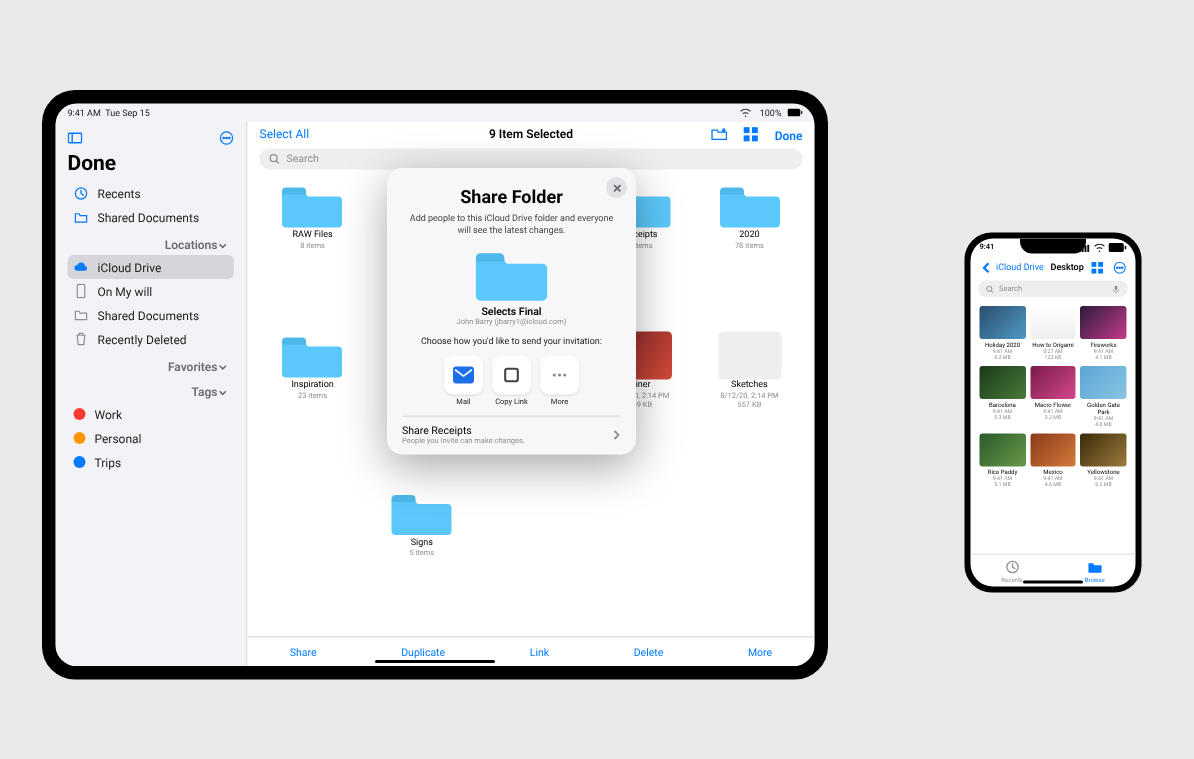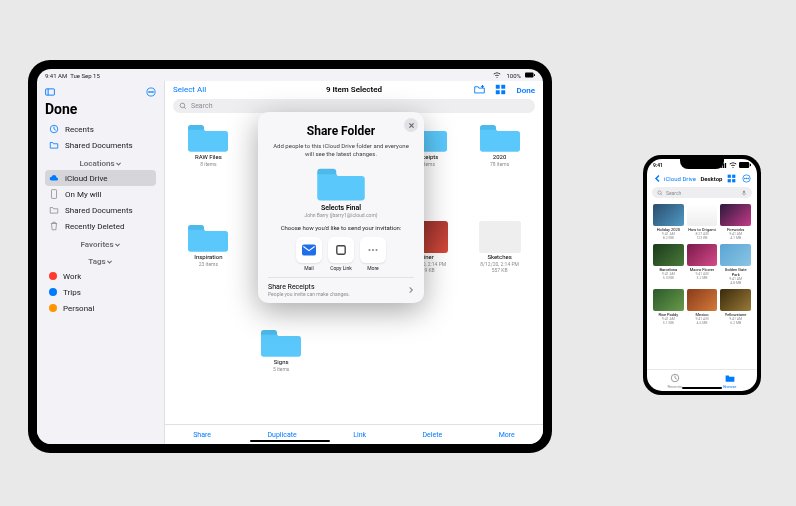--- a/index.html
+++ b/index.html
@@ -14,21 +14,21 @@
 
 .sidebar{width:128px;background:#f2f2f7;padding:4px 8px 0;border-right:1px solid #e0e0e4;display:flex;flex-direction:column}
 .sb-top{display:flex;align-items:center;justify-content:space-between;height:14px}
 .sb-top .ico{width:10px;height:10px;color:#007aff}
 .sb-title{font-size:14px;font-weight:700;color:#000;margin:2px 0 4px}
 .sb-item{display:flex;align-items:center;gap:6px;height:16px;font-size:8px;color:#222;border-radius:4px;padding:0 4px;cursor:pointer}
 .sb-item.sel{background:#d5d5da}
 .sb-item .dot{width:8px;height:8px;border-radius:50%}
 .sb-item .ico{width:10px;height:10px;color:#007aff;flex-shrink:0}
 .sb-item .ico.grey{color:#8e8e93}
-.sb-head{display:flex;align-items:center;justify-content:center;font-size:8px;font-weight:600;color:#6b6b70;margin:6px 0 2px;padding:0 4px}
+.sb-head{display:flex;align-items:center;justify-content:flex-end;font-size:8px;font-weight:600;color:#6b6b70;margin:6px 0 2px;padding:0 4px}
 .sb-head svg{width:7px;height:7px}
 
 .main{flex:1;display:flex;flex-direction:column;background:#fff}
 .toolbar{height:16px;display:flex;align-items:center;justify-content:space-between;padding:0 8px;font-size:8px;color:#007aff}
 .toolbar .title{color:#000;font-weight:600;position:absolute;left:50%;transform:translateX(-50%)}
 .toolbar .r{display:flex;gap:10px;align-items:flex-end;color:#007aff}
 .toolbar .r svg{width:11px;height:11px}
 .searchbar{margin:2px 8px 6px;height:14px;background:#eeeef0;border-radius:7px;display:flex;align-items:center;padding:0 6px;gap:4px;font-size:7px;color:#8e8e93}
 .searchbar svg{width:8px;height:8px}
 .grid{flex:1;display:grid;grid-template-columns:repeat(5,1fr);gap:4px 2px;padding:2px 8px;overflow:hidden}
@@ -170,26 +170,26 @@
             <span>Tags</span>
             <svg viewBox="0 0 10 10" fill="none" stroke="currentColor" stroke-width="1.5">
               <path d="M2 4l3 3 3-3"></path>
             </svg>
           </div>
         <div class="sb-item">
             <span class="dot" style="background:#ff3b30"></span>
             <span>Work</span>
           </div>
         <div class="sb-item">
+            <span class="dot" style="background:#ff9500"></span>
+            <span>Personal</span>
+          </div>
+        <div class="sb-item">
             <span class="dot" style="background:#007aff"></span>
             <span>Trips</span>
-          </div>
-        <div class="sb-item">
-            <span class="dot" style="background:#ff9500"></span>
-            <span>Personal</span>
           </div>
       </div>
 
       <div class="main">
         <div class="toolbar" style="position:relative">
           <span>Select All</span>
           <span class="title">9 Item Selected</span>
           <span class="r">
             <svg viewBox="0 0 16 14" fill="none" stroke="currentColor" stroke-width="1.3">
                 <path d="M1 3h5l1 2h8v7H1z"></path>

